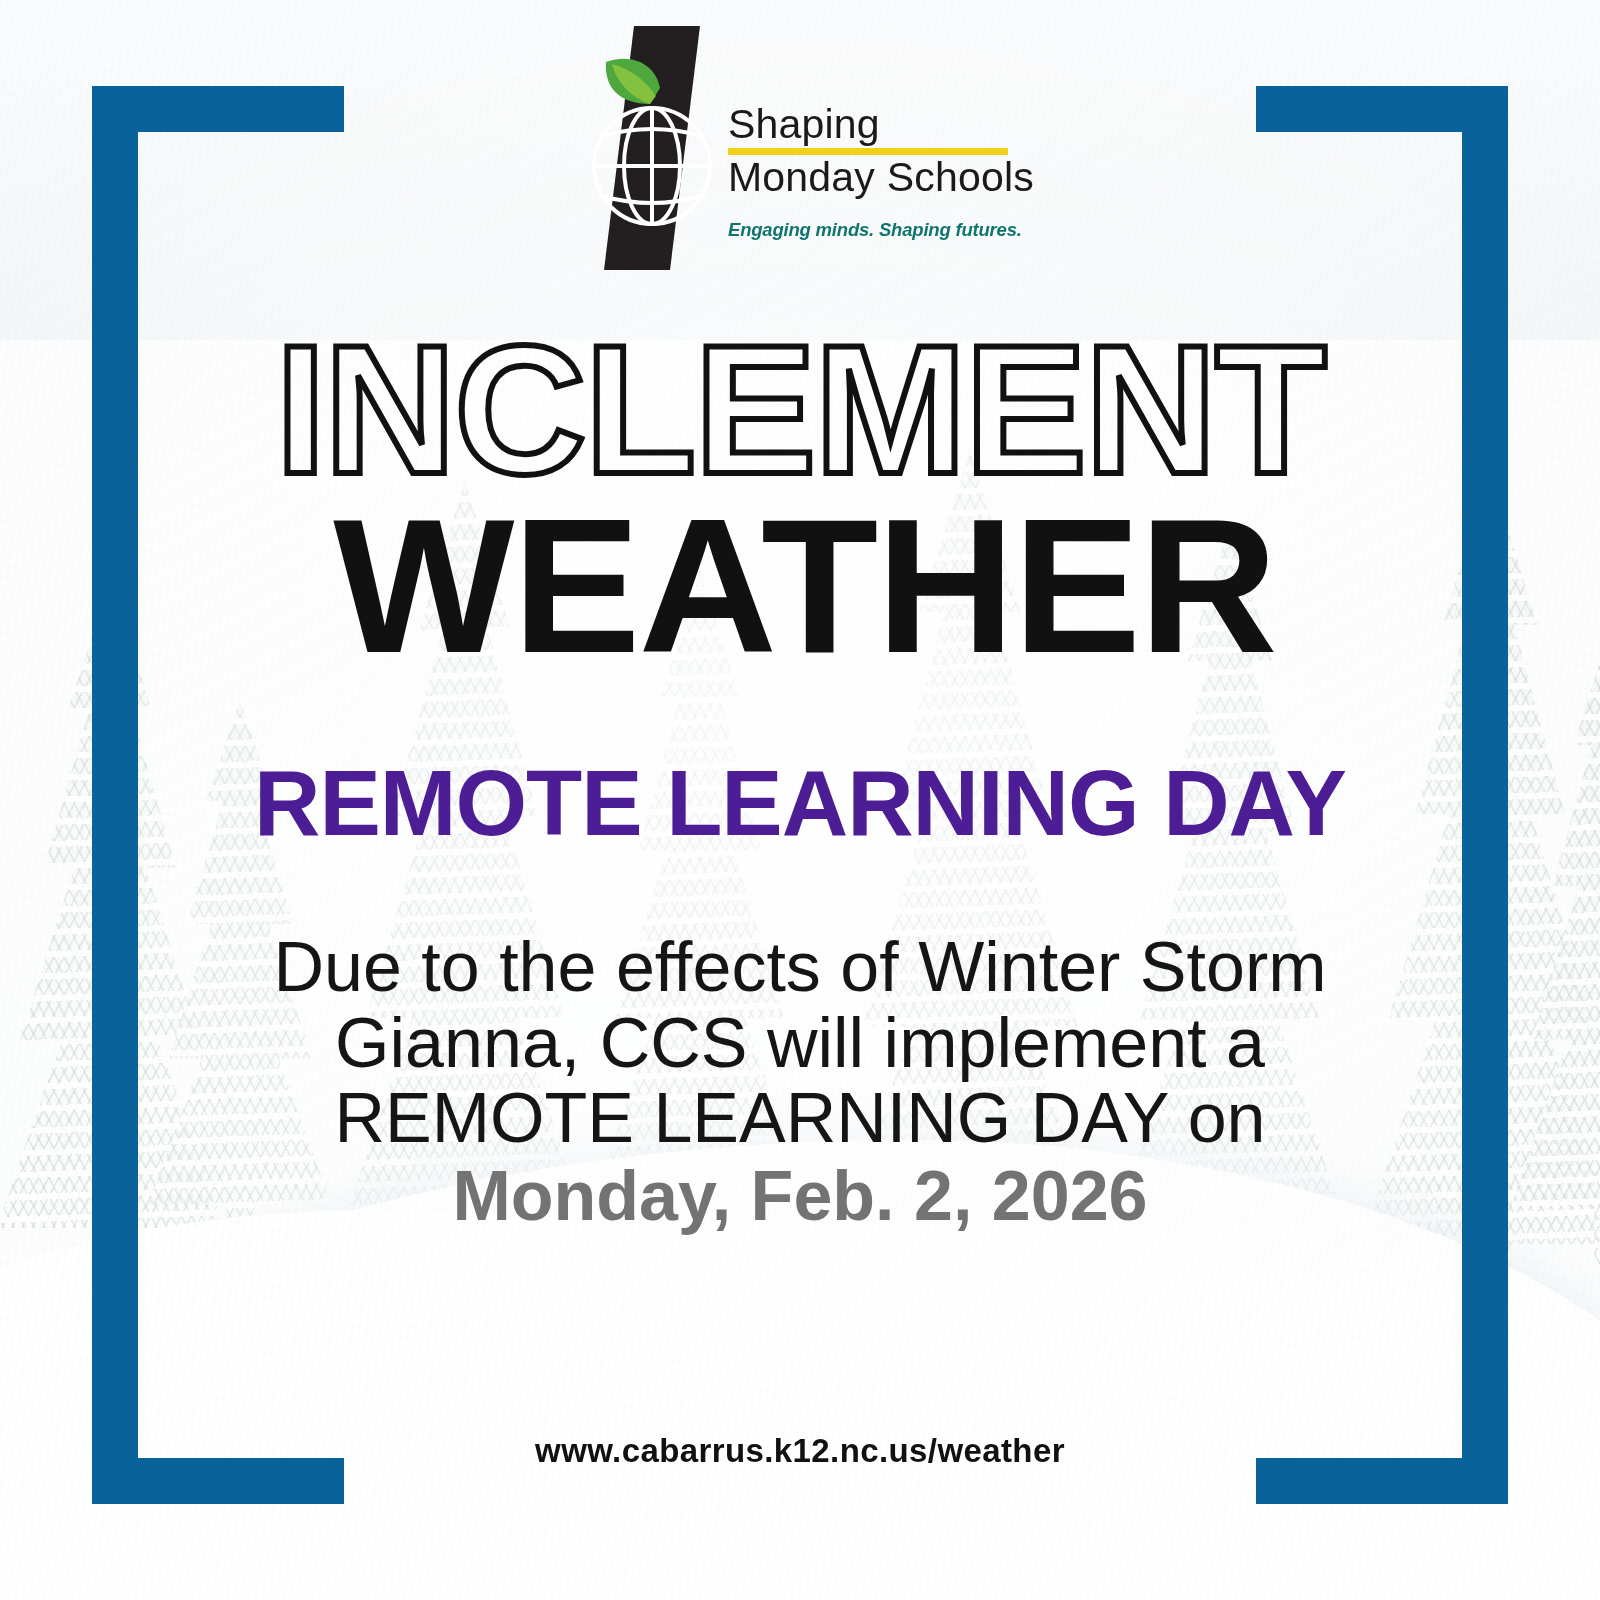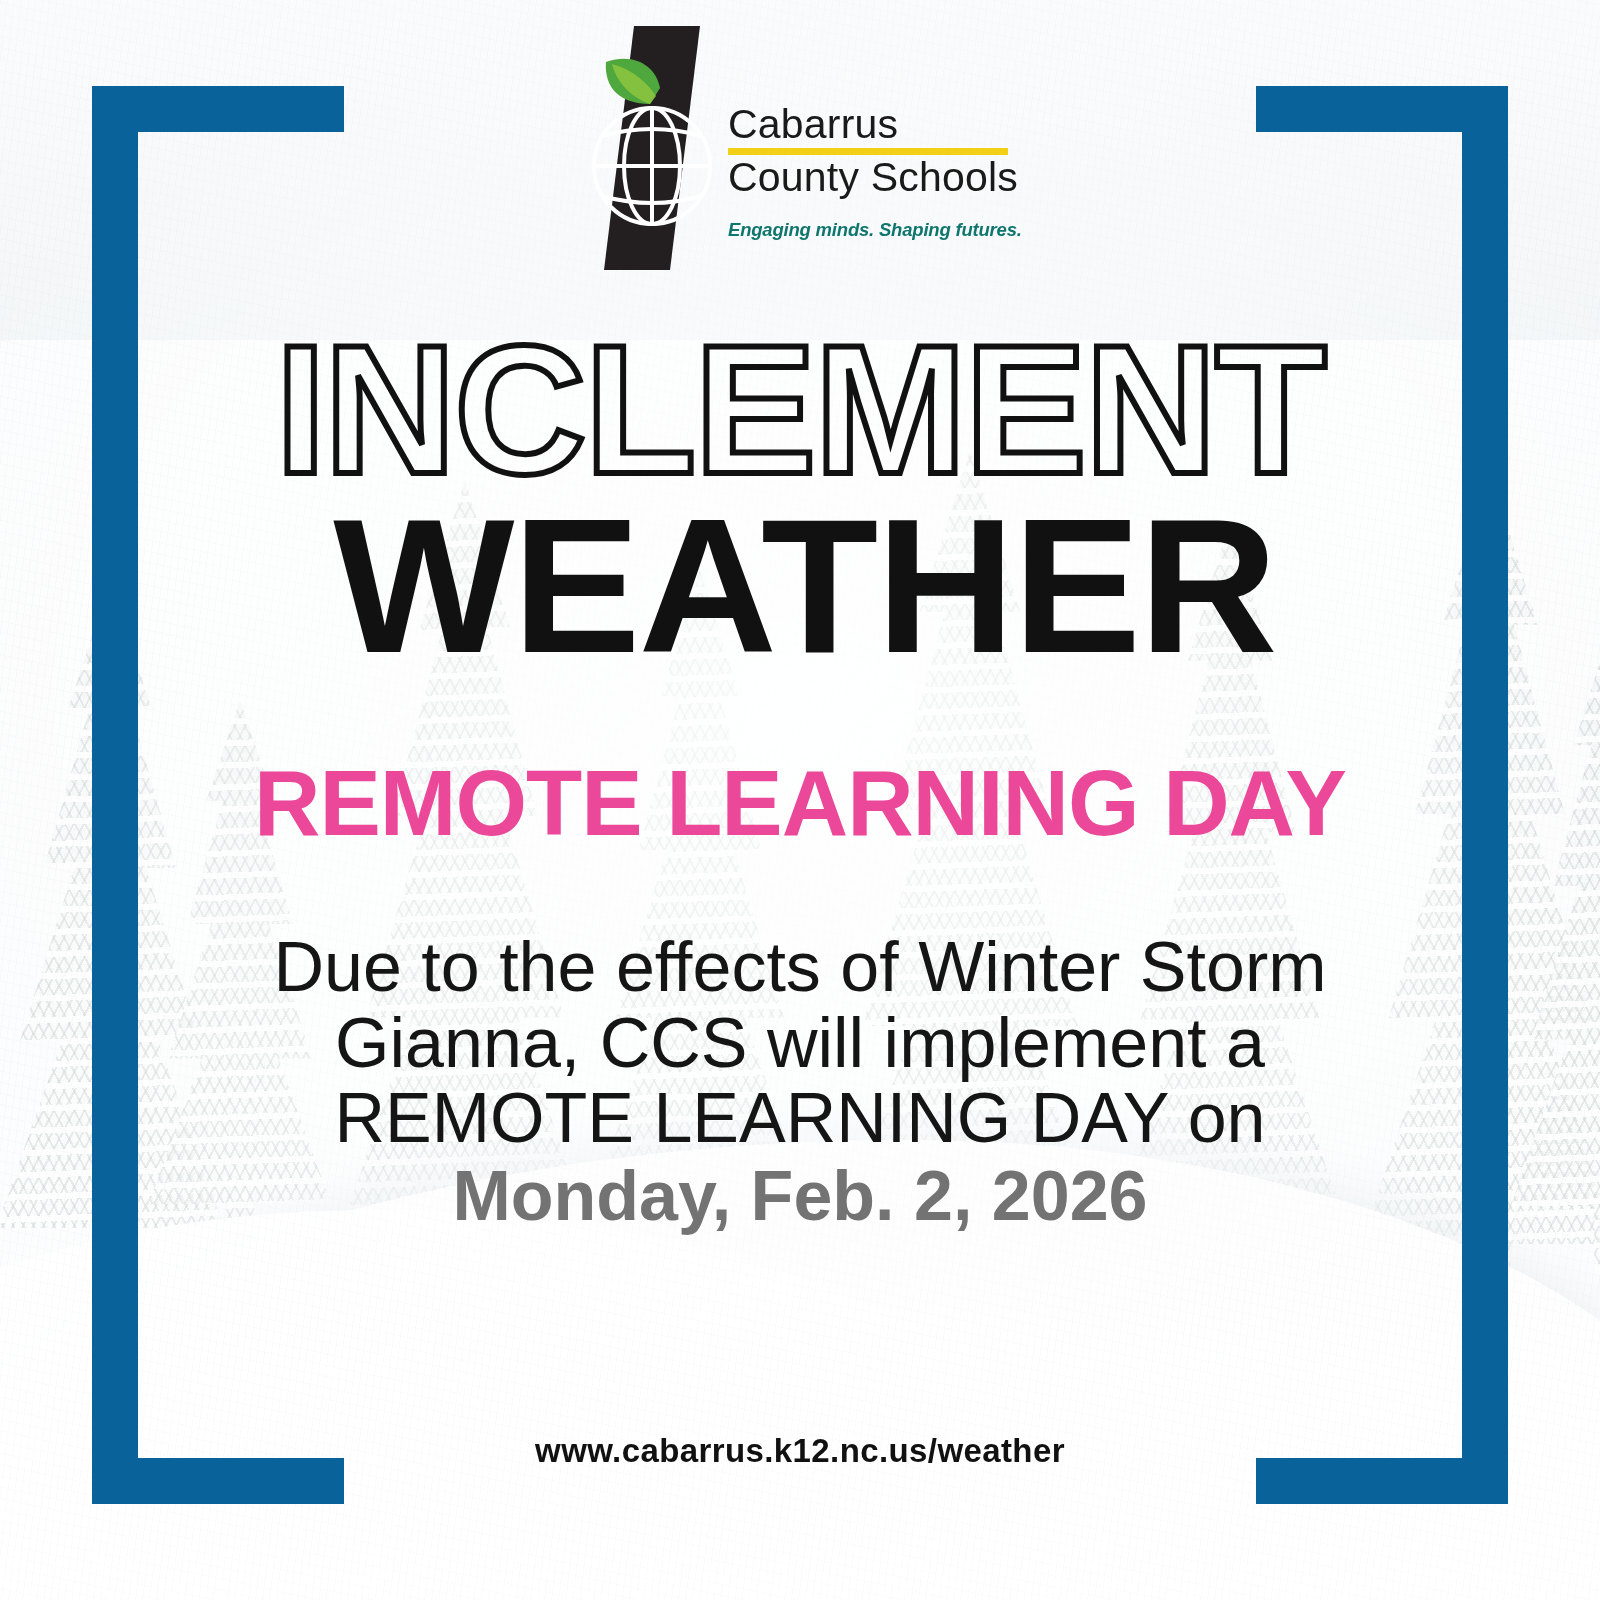--- a/index.html
+++ b/index.html
@@ -223,21 +223,21 @@
 
   .hl-remote {
     position: absolute;
     top: 757px;
     left: 0; right: 0;
     font-family: "Liberation Sans", sans-serif;
     font-weight: 700;
     font-size: 92px;
     line-height: 1;
     letter-spacing: -1px;
-    color: #ec4899;
+    color: #4c1d95;
     text-align: center;
     white-space: nowrap;
   }
 
   .body-copy {
     position: absolute;
     top: 930px;
     left: 220px;
     right: 220px;
     font-family: "Liberation Sans", sans-serif;
@@ -315,23 +315,23 @@
         <path d="M12,170 Q62,184 112,170" fill="none" stroke="#ffffff" stroke-width="4"></path>
       </g>
 
       <g>
         <path d="M60,78 C30,78 14,62 16,36 C44,26 66,40 70,62 Z" fill="#4FA83D"></path>
         <path d="M60,78 C38,70 26,54 22,38 C44,44 58,58 66,70 Z" fill="#8CC63F" opacity=".85"></path>
       </g>
     </svg>
 
     <div class="logo-wordmark">
-      <div class="wm-line">Cabarrus</div>
+      <div class="wm-line">Shaping</div>
       <div class="wm-rule"></div>
-      <div class="wm-line">County Schools</div>
+      <div class="wm-line">Monday Schools</div>
       <div class="wm-tagline">Engaging minds. Shaping futures.</div>
     </div>
   </div>
 
   <div class="content">
 
     <div class="hl-inclement">INCLEMENT</div>
 
     <div class="hl-weather">WEATHER</div>
 

